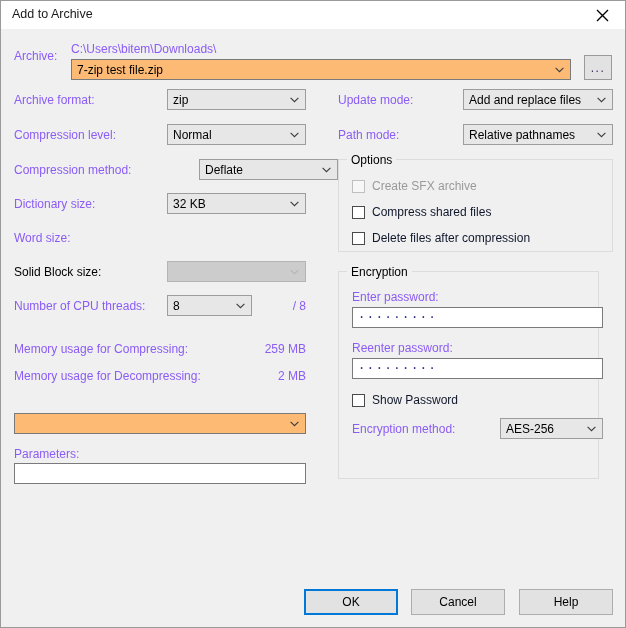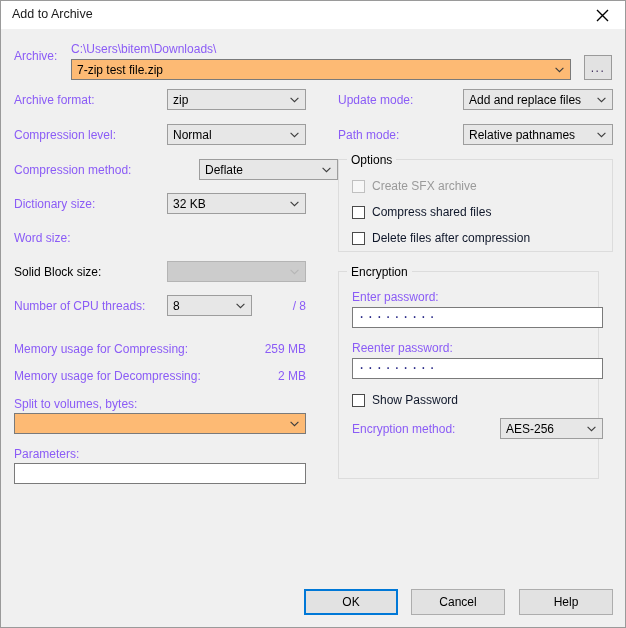--- a/index.html
+++ b/index.html
@@ -292,21 +292,20 @@
       </svg>
     </div>
     <div class="lbl right" style="left:265px; top:270px; width:40px;">/ 8</div>
 
     <div class="lbl" style="left:13px; top:313px;">Memory usage for Compressing:</div>
     <div class="lbl right" style="left:215px; top:313px; width:90px;">259 MB</div>
 
     <div class="lbl" style="left:13px; top:340px;">Memory usage for Decompressing:</div>
     <div class="lbl right" style="left:215px; top:340px; width:90px;">2 MB</div>
 
-    <div class="lbl" style="left:13px; top:368px;">Split to volumes, bytes:</div>
     <div class="combo editable" style="left:13px; top:384px; width:292px;">
       <div class="combo-text"></div>
       <svg class="chev" viewBox="0 0 9 6">
         <path d="M0.6 0.8 L4.5 4.7 L8.4 0.8" stroke="#3d3d3d" stroke-width="1.1" fill="none"></path>
       </svg>
     </div>
 
     <div class="lbl" style="left:13px; top:418px;">Parameters:</div>
     <div class="textinput" style="left:13px; top:434px; width:292px;">
       <div class="val"></div>

